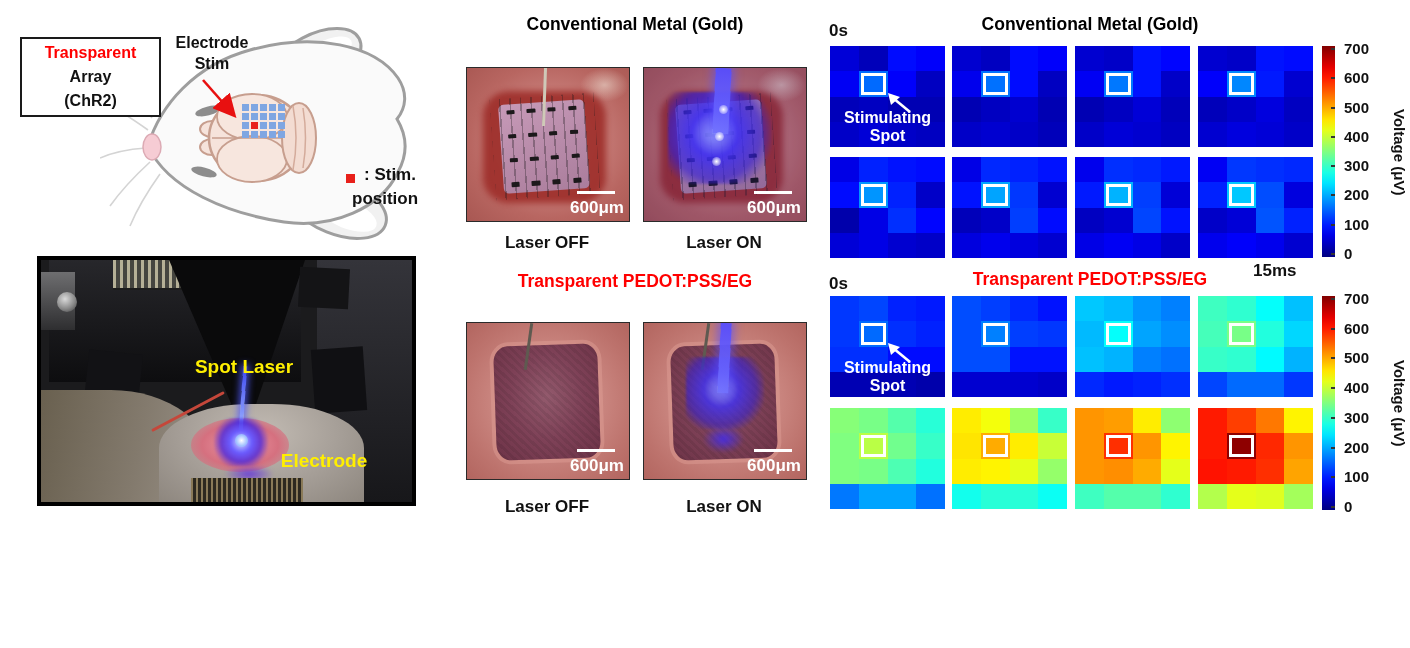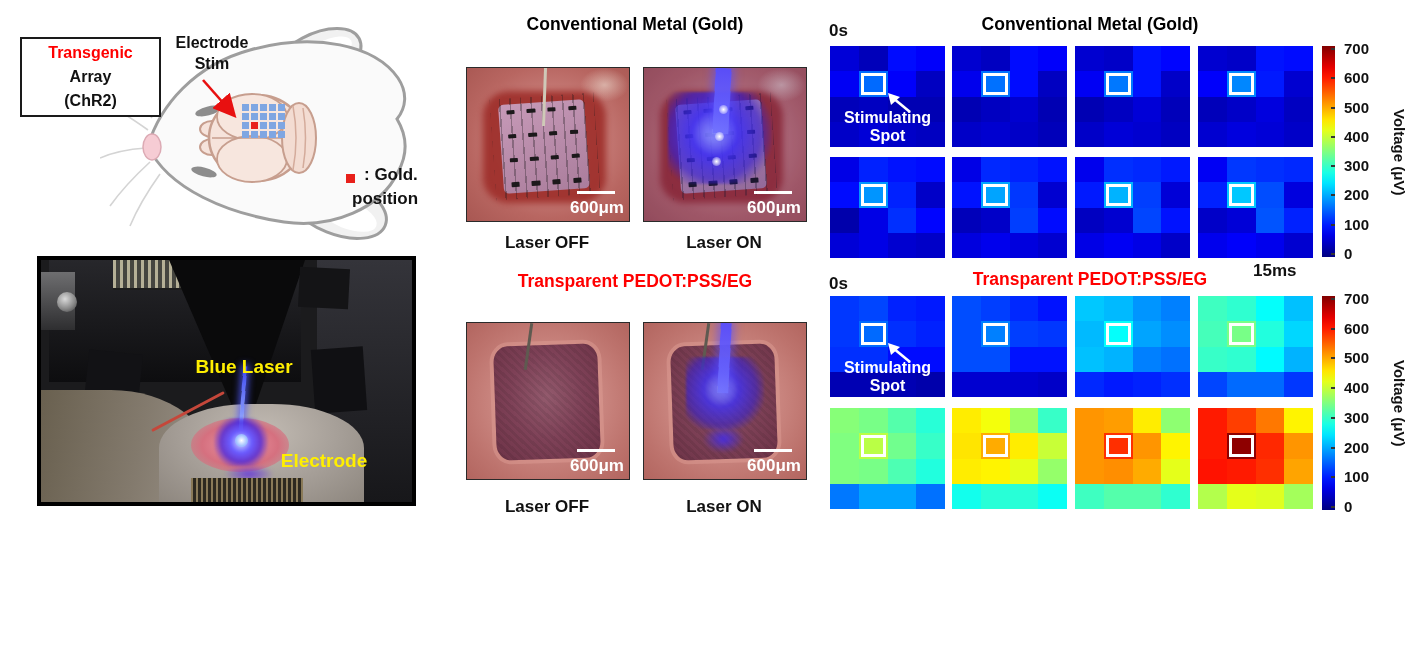--- a/index.html
+++ b/index.html
@@ -172,32 +172,32 @@
         <i style="background: rgb(127, 166, 226);"></i>
         <i style="background: rgb(127, 166, 226);"></i>
         <i style="background: rgb(127, 166, 226);"></i>
         <i style="background: rgb(127, 166, 226);"></i>
         <i style="background: rgb(127, 166, 226);"></i>
         <i style="background: rgb(127, 166, 226);"></i>
         <i style="background: rgb(127, 166, 226);"></i>
       </div>
 
     <div id="mouse-box" class="abs">
-      <div style="color: rgb(255, 0, 0);">Transgenic</div>
+      <div style="color: rgb(255, 0, 0);">Transparent</div>
       <div>Array</div>
       <div>(ChR2)</div>
     </div>
 
     <div id="elec-label" class="abs">
       <div>Electrode</div>
       <div>Stim</div>
     </div>
 
     <div id="stim-legend-marker" class="abs" style="background: rgb(232, 32, 26);"></div>
-    <div id="legend-l1" class="abs">: Gold.</div>
+    <div id="legend-l1" class="abs">: Stim.</div>
     <div id="legend-l2" class="abs">position</div>
   </div>
 
   <div id="photo" class="abs">
     <div class="abs ph-right"></div>
     <div class="abs ph-pcb"></div>
     <div class="abs ph-pins"></div>
     <div class="abs ph-tri"></div>
     <div class="abs ph-f1"></div>
     <div class="abs ph-f2"></div>
@@ -206,21 +206,21 @@
     <div class="abs ph-screw"></div>
     <div class="abs ph-furL"></div>
     <div class="abs ph-furC"></div>
     <div class="abs ph-site"></div>
     <div class="abs ph-wire"></div>
     <div class="abs ph-beam"></div>
     <div class="abs ph-glow"></div>
     <div class="abs ph-core"></div>
     <div class="abs ph-spill"></div>
     <div class="abs ph-conn"></div>
-    <div class="lbl" style="left: 118px; top: 96px; width: 170px; color: rgb(255, 239, 0);">Blue Laser</div>
+    <div class="lbl" style="left: 118px; top: 96px; width: 170px; color: rgb(255, 239, 0);">Spot Laser</div>
     <div class="lbl" style="left: 228px; top: 190px; width: 110px; color: rgb(255, 239, 0);">Electrode</div>
   </div>
 
   <div class="abs mid-title" style="left: 455px; top: 14px; color: rgb(0, 0, 0);">Conventional Metal (Gold)</div>
 
   <div class="abs mphoto" style="left:466px;top:67px;">
     <div class="gbg"></div>
     <div class="cornerlight"></div>
     <div class="gpool"></div>
     <div class="gplate">

